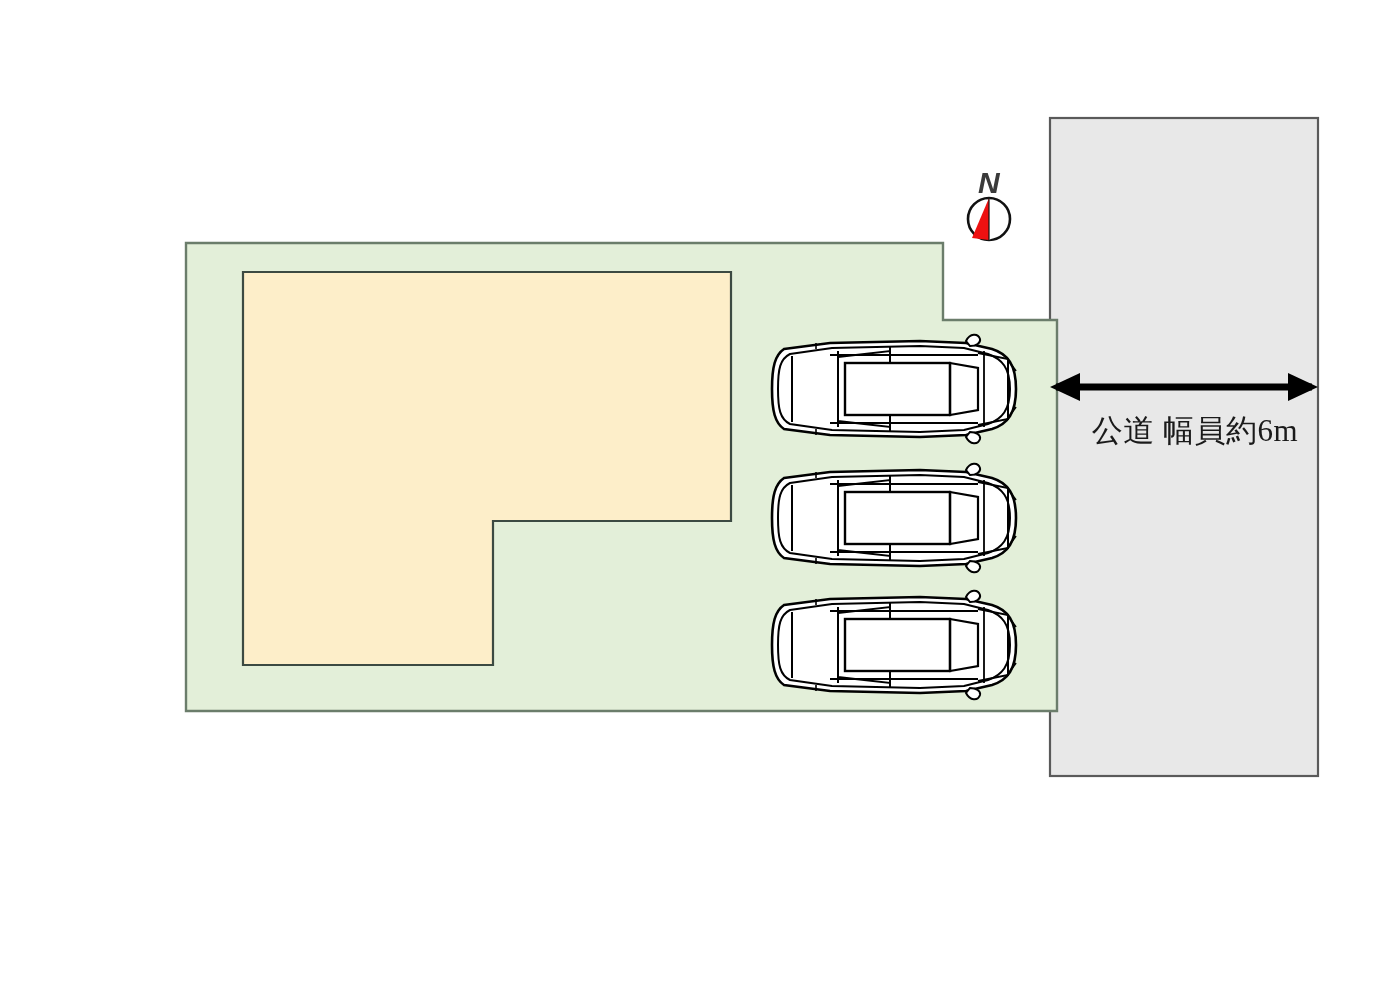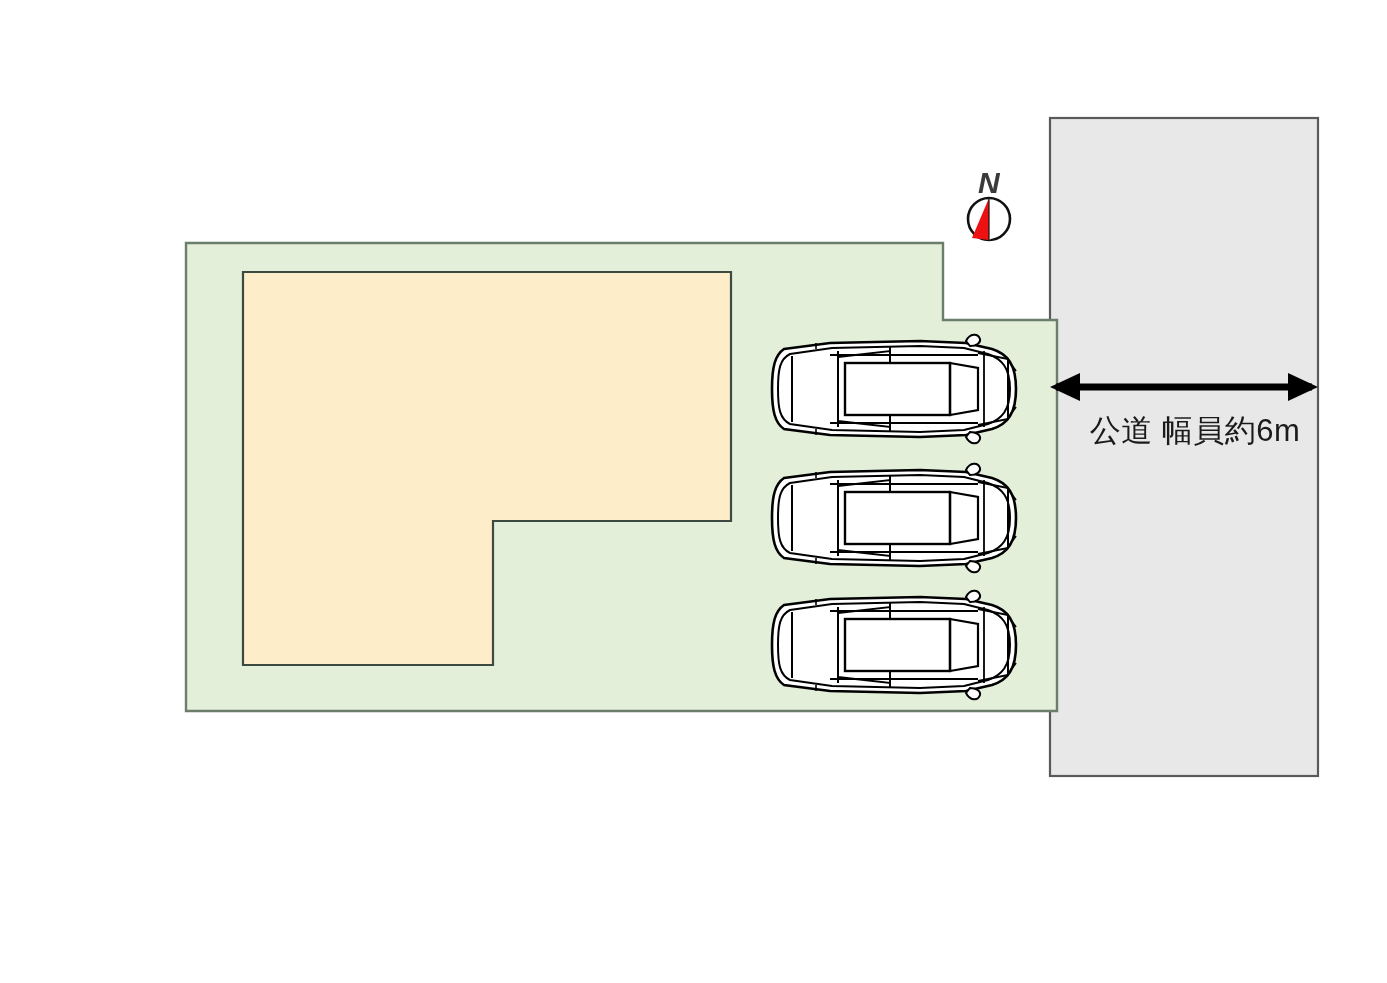--- a/index.html
+++ b/index.html
@@ -28,21 +28,21 @@
   .road-label {
     position: absolute;
     left: 1060px;
     top: 410px;
     width: 270px;
     text-align: center;
     font-size: 31px;
     letter-spacing: 0.5px;
     color: #1a1a1a;
     white-space: nowrap;
-    font-family: Liberation Sans, sans-serif;
+    font-family: Liberation Serif, serif;
   }
   .compass-letter {
     position: absolute;
     left: 978px;
     top: 166px;
     font-size: 30px;
     font-weight: bold;
     font-style: italic;
     color: #3a3a3a;
     font-family: "Liberation Sans", "DejaVu Sans", sans-serif;

